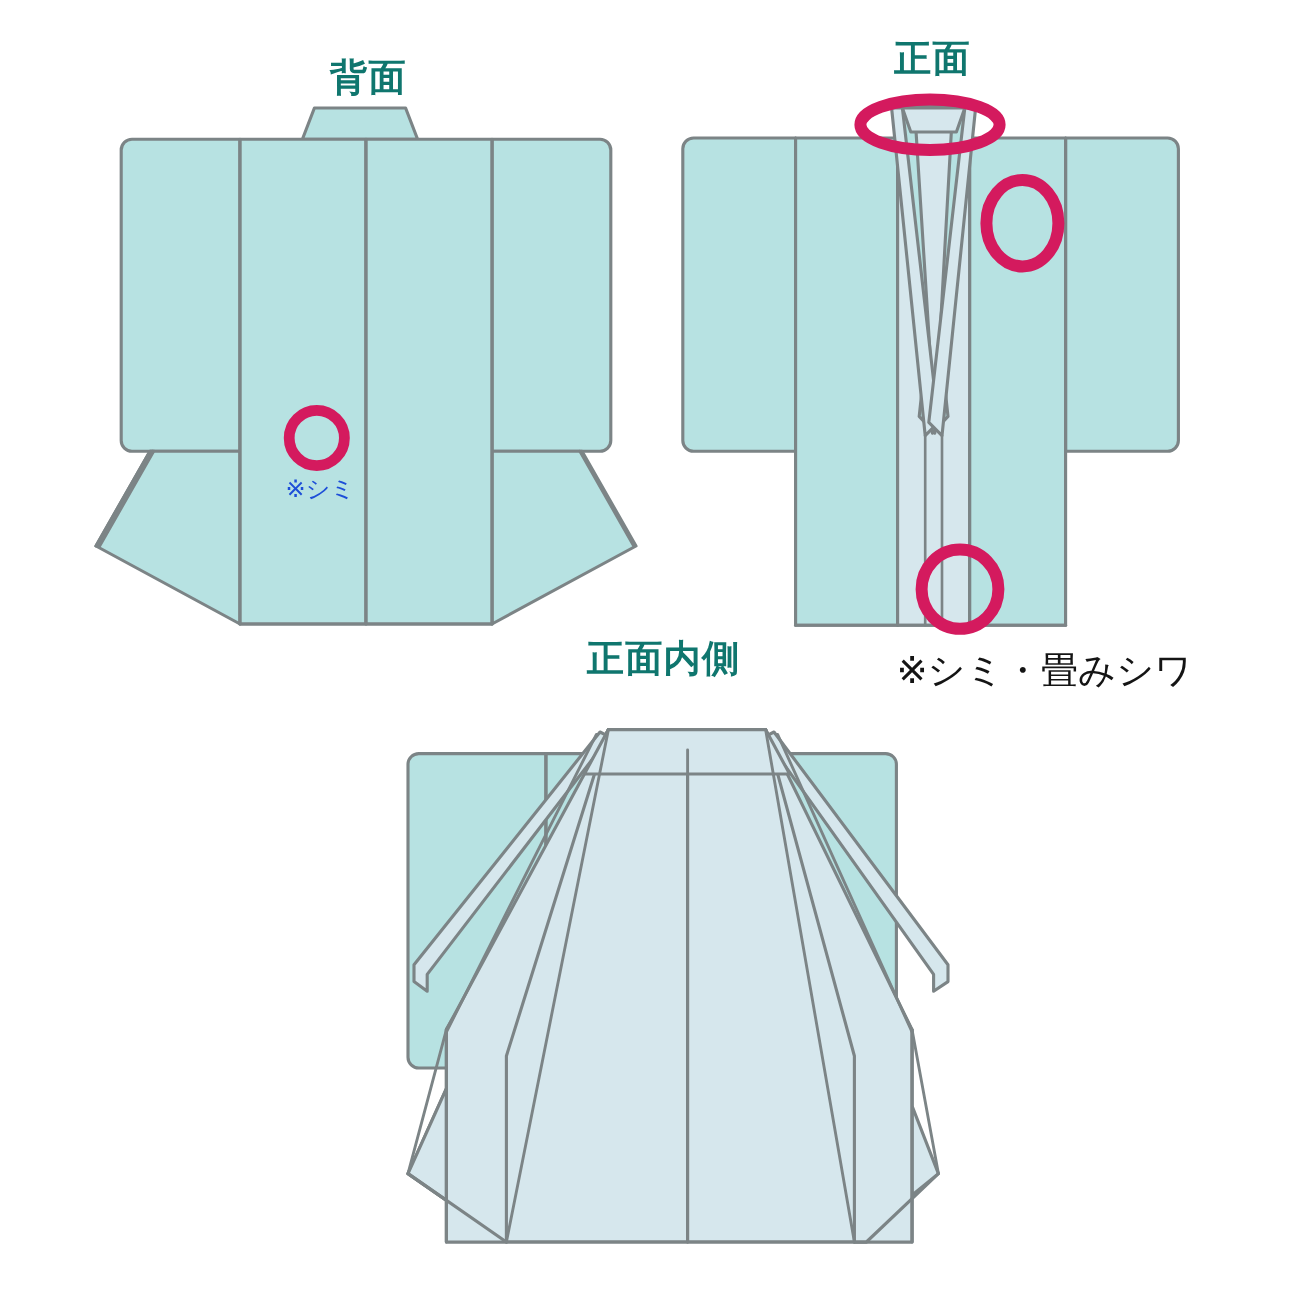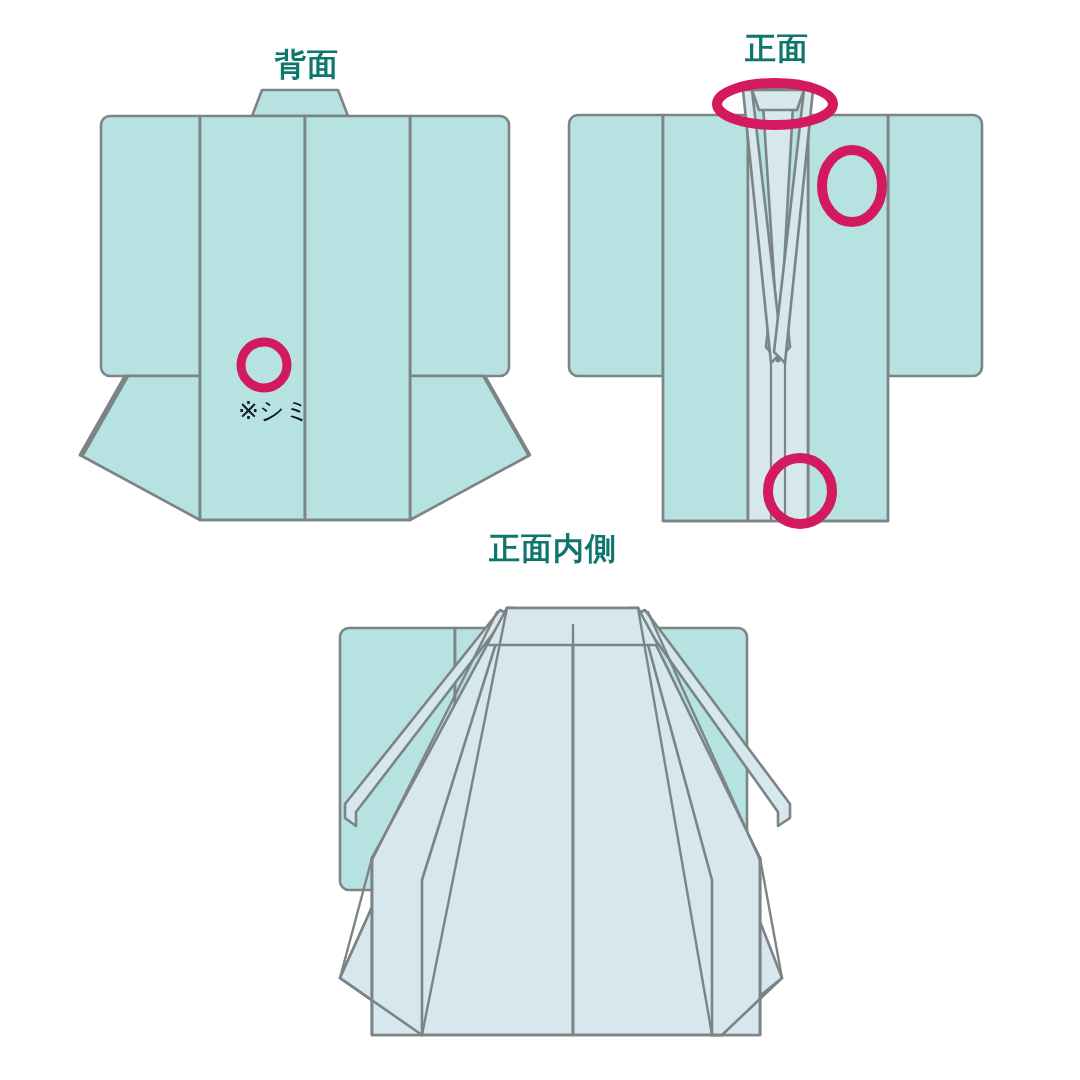--- a/index.html
+++ b/index.html
@@ -39,22 +39,22 @@
   .annot {
     position: absolute;
     color: #141414;
     font-size: 31px;
     white-space: nowrap;
     letter-spacing: 0px;
     font-family: "DejaVu Sans", "Liberation Sans", sans-serif;
   }
   .annot-small {
     position: absolute;
-    color: #0f172a;
-    font-size: 25px;
+    color: #1d4ed8;
+    font-size: 20px;
     white-space: nowrap;
     font-family: "DejaVu Sans", "Liberation Sans", sans-serif;
   }
   #title-back   { left: 275px; top: 44px; }
   #title-front  { left: 745px; top: 28px; }
   #title-inner  { left: 489px; top: 528px; }
   #annot-fold   { left: 840px; top: 49px; }
   #annot-stain  { left: 238px; top: 394px; }
   #annot-both   { left: 747px; top: 538px; }
 </style>
@@ -179,14 +179,15 @@
 
   <div class="view-title" id="title-back">背面</div>
 
   <div class="view-title" id="title-front">正面</div>
 
   <div class="view-title" id="title-inner">正面内側</div>
 
 
   <div class="annot-small" id="annot-stain">※シミ</div>
 
+  <div class="annot" id="annot-both">※シミ・畳みシワ</div>
 
 </div>
 
 </body></html>

